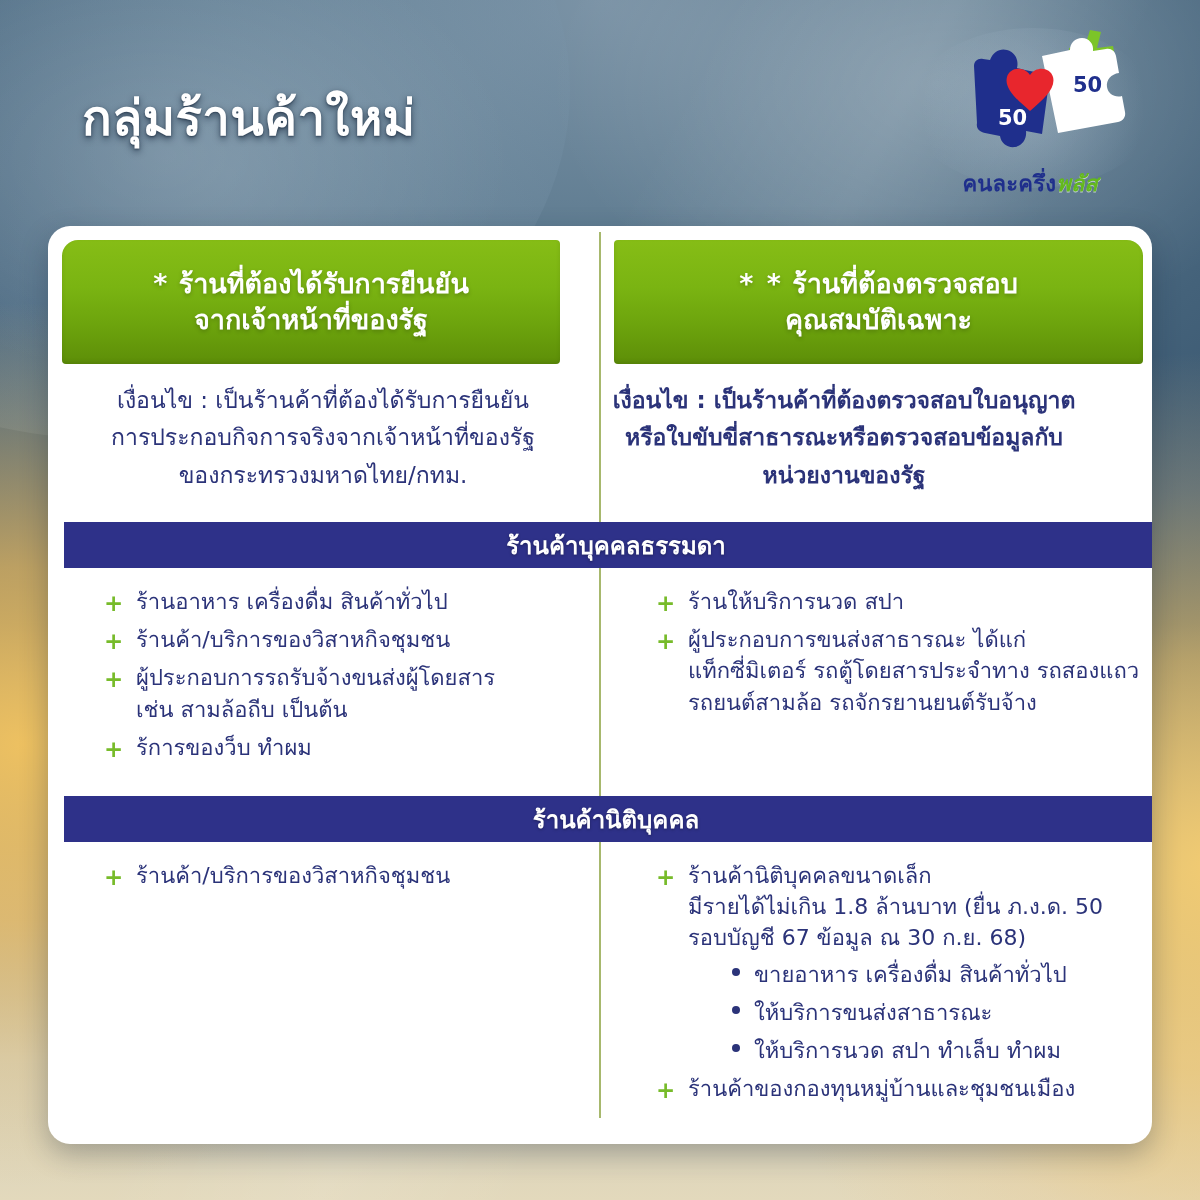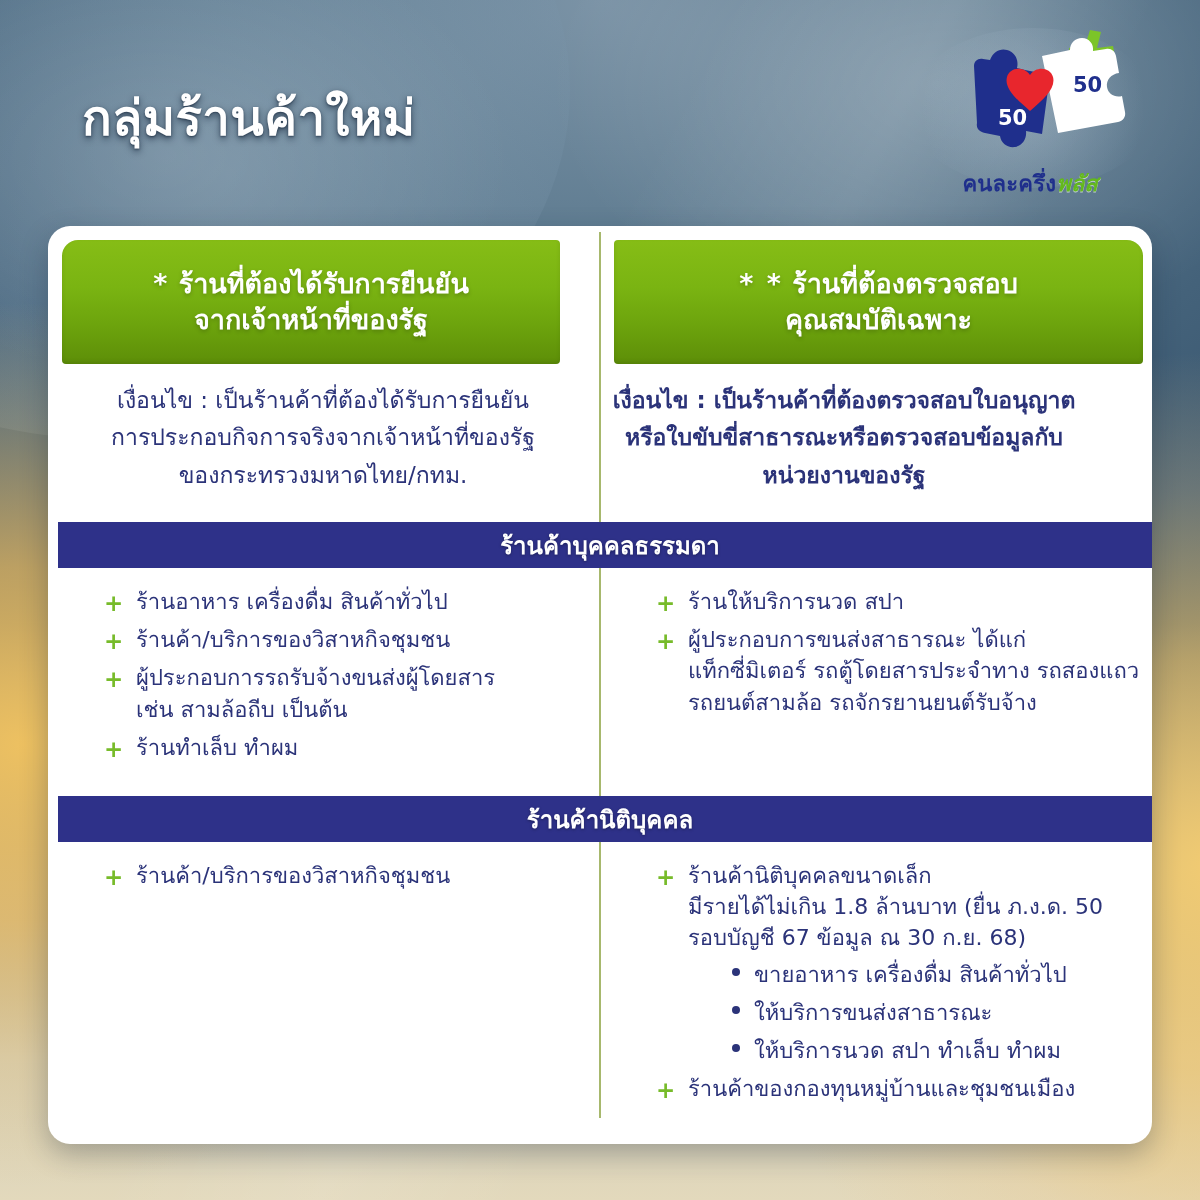--- a/index.html
+++ b/index.html
@@ -93,21 +93,21 @@
     position:absolute; top:152px; height:120px;
     color:#2b3379; font-size:23px; line-height:1.62; text-align:center;
     display:flex; align-items:flex-start; justify-content:center;
     padding-top:4px;
   }
   .cond.left { left:14px;  width:522px; }
   .cond.right{ left:534px; width:524px;font-weight:bold; }
 
   
   .blue-band{
-    position:absolute; left:10px; width:100%; height:46px;
+    position:absolute; left:16px; width:100%; height:46px;
     background:#2e3189; color:#ffffff;
     display:flex; align-items:center; justify-content:center;
     font-size:24px; font-weight:700;
     text-shadow:0 1px 3px rgba(0,0,0,.35);
   }
   #band-personal { top:296px; }
   #band-juristic { top:570px; }
 
   
   .list-block{ position:absolute; }
@@ -239,21 +239,21 @@
       <span class="plus">+</span>
       <span>ร้านค้า/บริการของวิสาหกิจชุมชน</span>
     </div>
     <div class="li">
       <span class="plus">+</span>
       <span>ผู้ประกอบการรถรับจ้างขนส่งผู้โดยสาร</span>
       <span class="cont">เช่น สามล้อถีบ เป็นต้น</span>
     </div>
     <div class="li">
       <span class="plus">+</span>
-      <span>ร้านทำเล็บ ทำผม</span>
+      <span>ร้การของว็บ ทำผม</span>
     </div>
   </div>
 
   <div class="list-block lb-personal-right">
     <div class="li">
       <span class="plus">+</span>
       <span>ร้านให้บริการนวด สปา</span>
     </div>
     <div class="li">
       <span class="plus">+</span>

